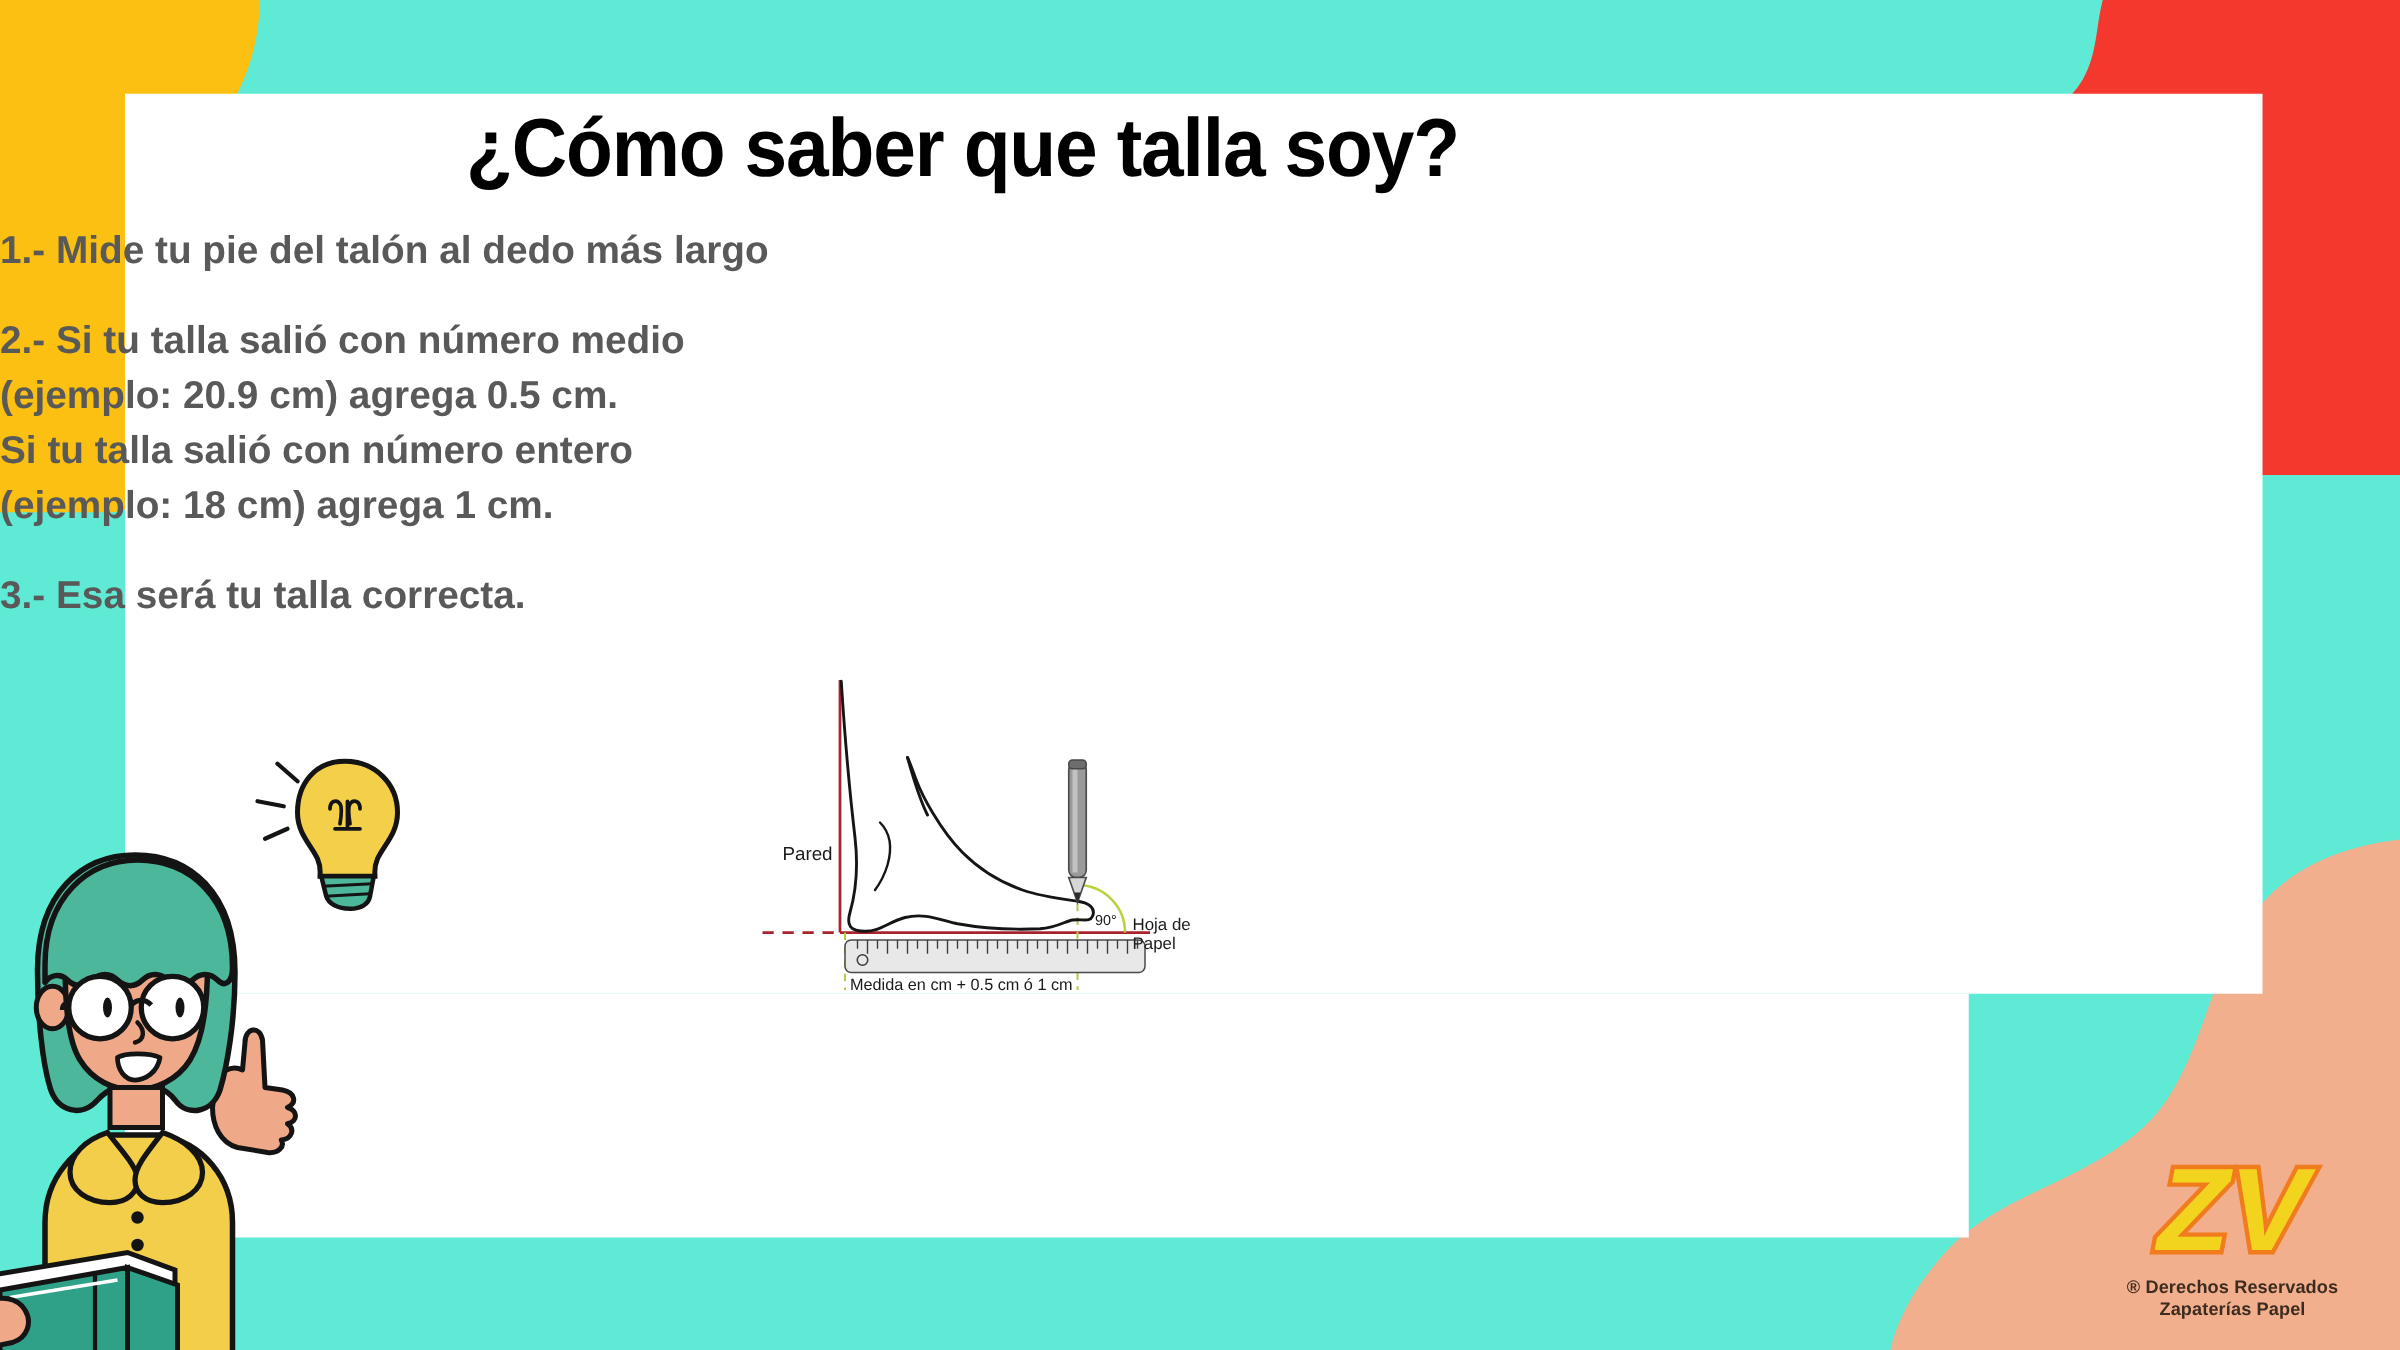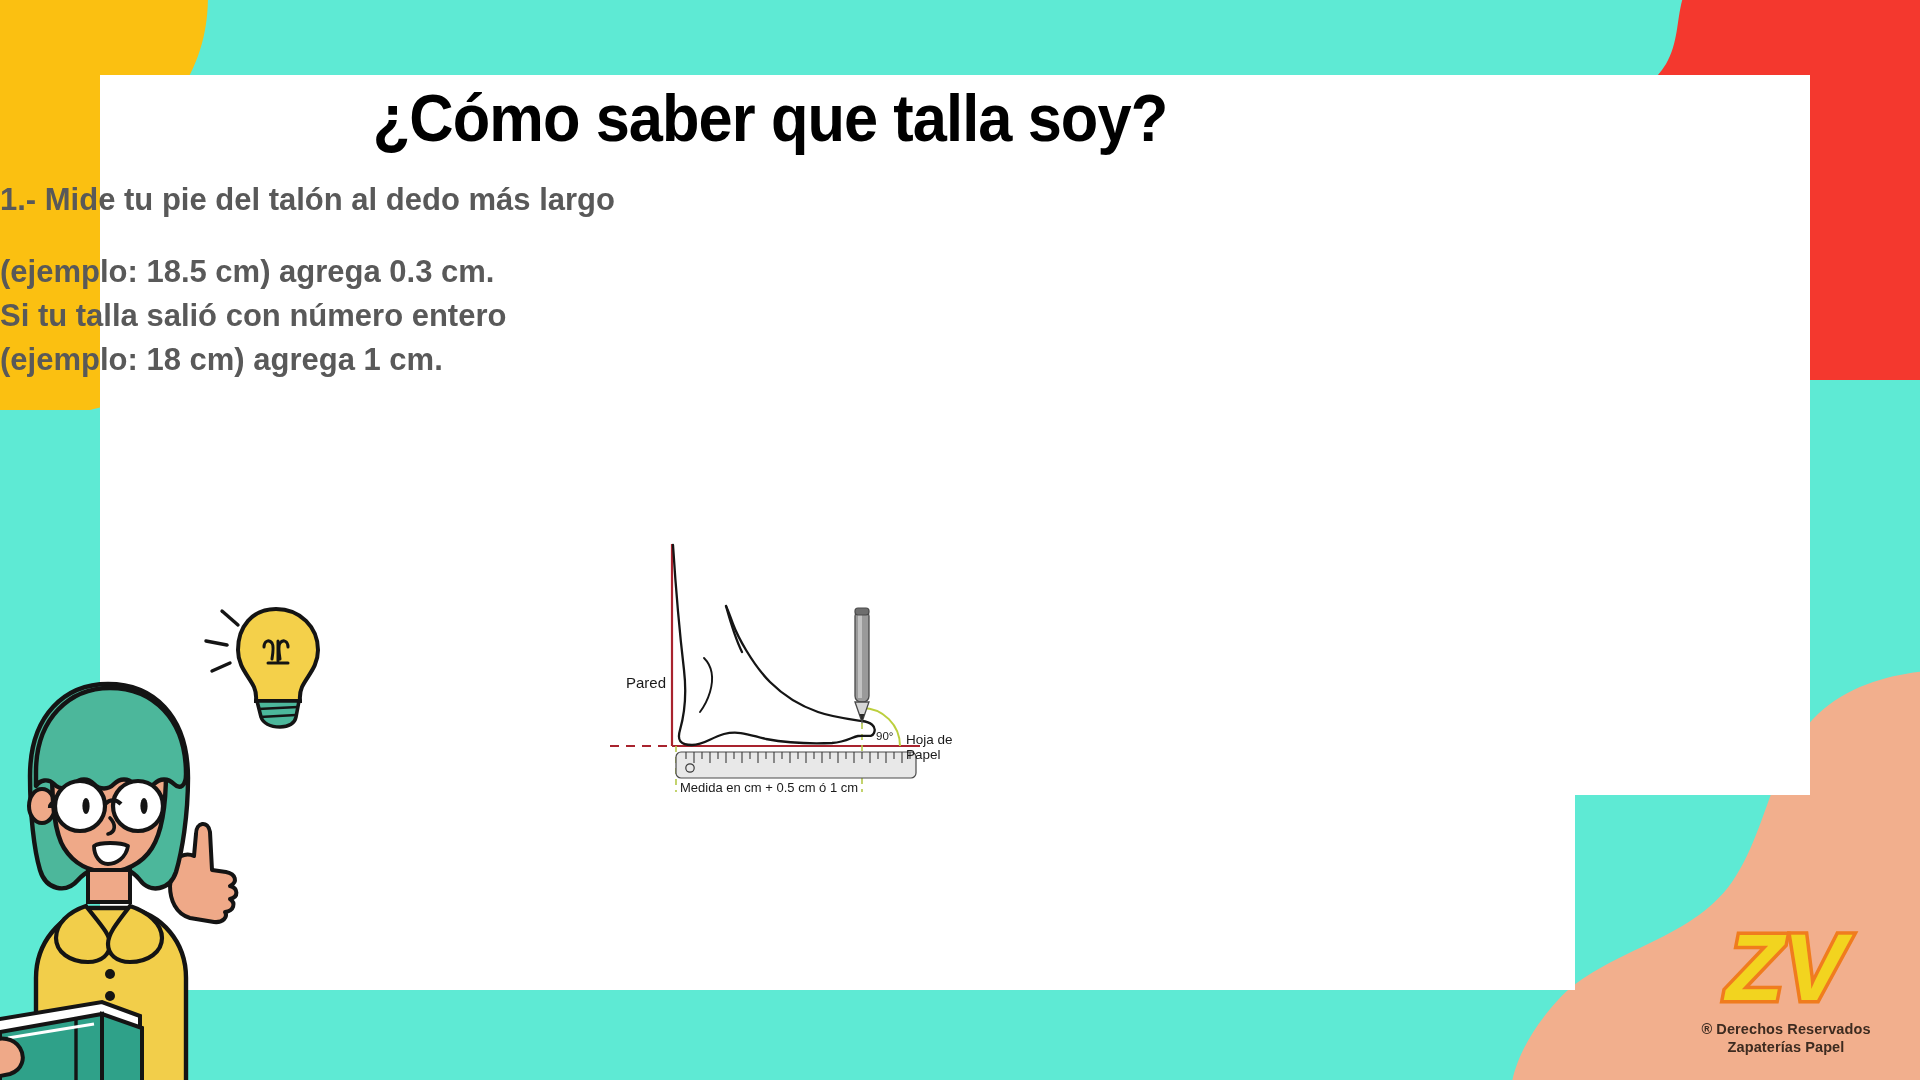--- a/index.html
+++ b/index.html
@@ -92,24 +92,26 @@
   </svg>
 
   <div id="content-panel"></div>
   <div id="content-panel-lower"></div>
 
   <div id="page-title">¿Cómo saber que talla soy?</div>
 
   <div id="instructions">
     <p class="para">1.- Mide tu pie del talón al dedo más largo</p>
     <div class="spacer"></div>
-    <p class="para">(ejemplo: 18.5 cm) agrega 0.3 cm.</p>
+    <p class="para">2.- Si tu talla salió con número medio</p>
+    <p class="para">(ejemplo: 20.9 cm) agrega 0.5 cm.</p>
     <p class="para">Si tu talla salió con número entero</p>
     <p class="para">(ejemplo: 18 cm) agrega 1 cm.</p>
     <div class="spacer"></div>
+    <p class="para">3.- Esa será tu talla correcta.</p>
   </div>
 
   <svg id="foot-diagram" viewBox="0 0 400 260">
 
     <line x1="72" y1="4" x2="72" y2="206" stroke="#A8232E" stroke-width="2.2"></line>
 
     <line x1="72" y1="206" x2="320" y2="206" stroke="#A8232E" stroke-width="2.2"></line>
 
     <line x1="10" y1="206" x2="72" y2="206" stroke="#A8232E" stroke-width="2.2" stroke-dasharray="9 7"></line>
 

